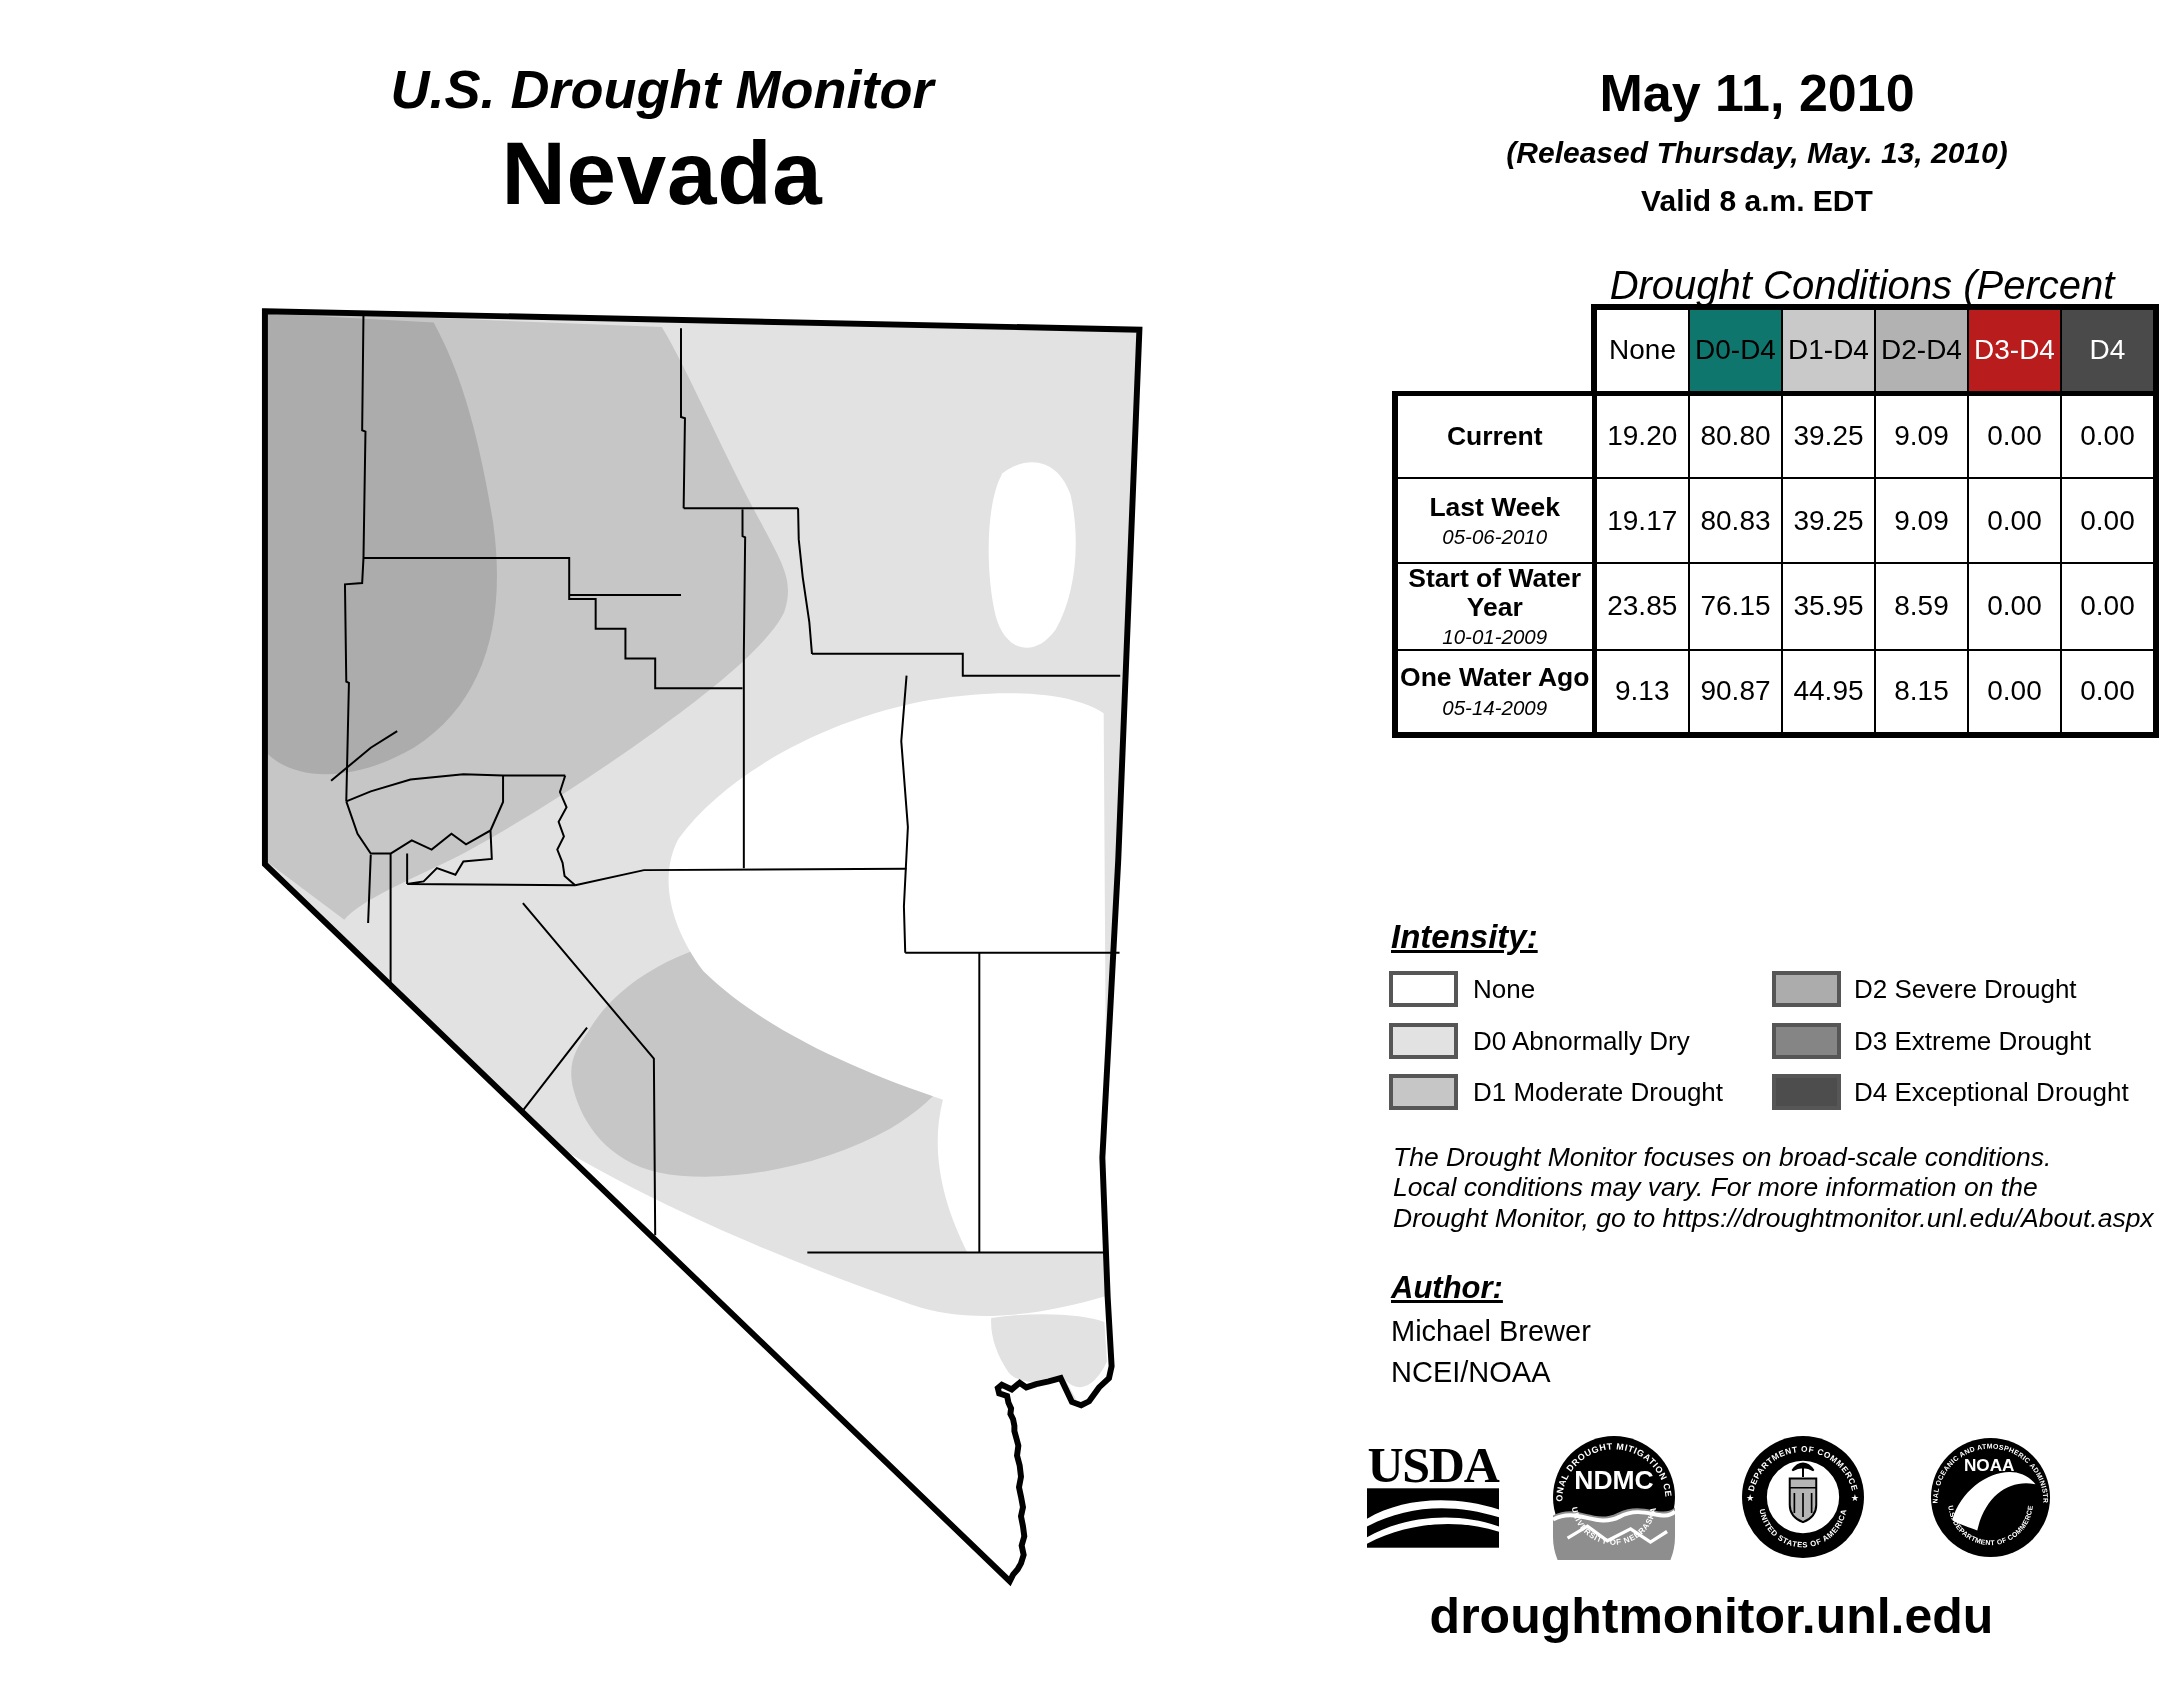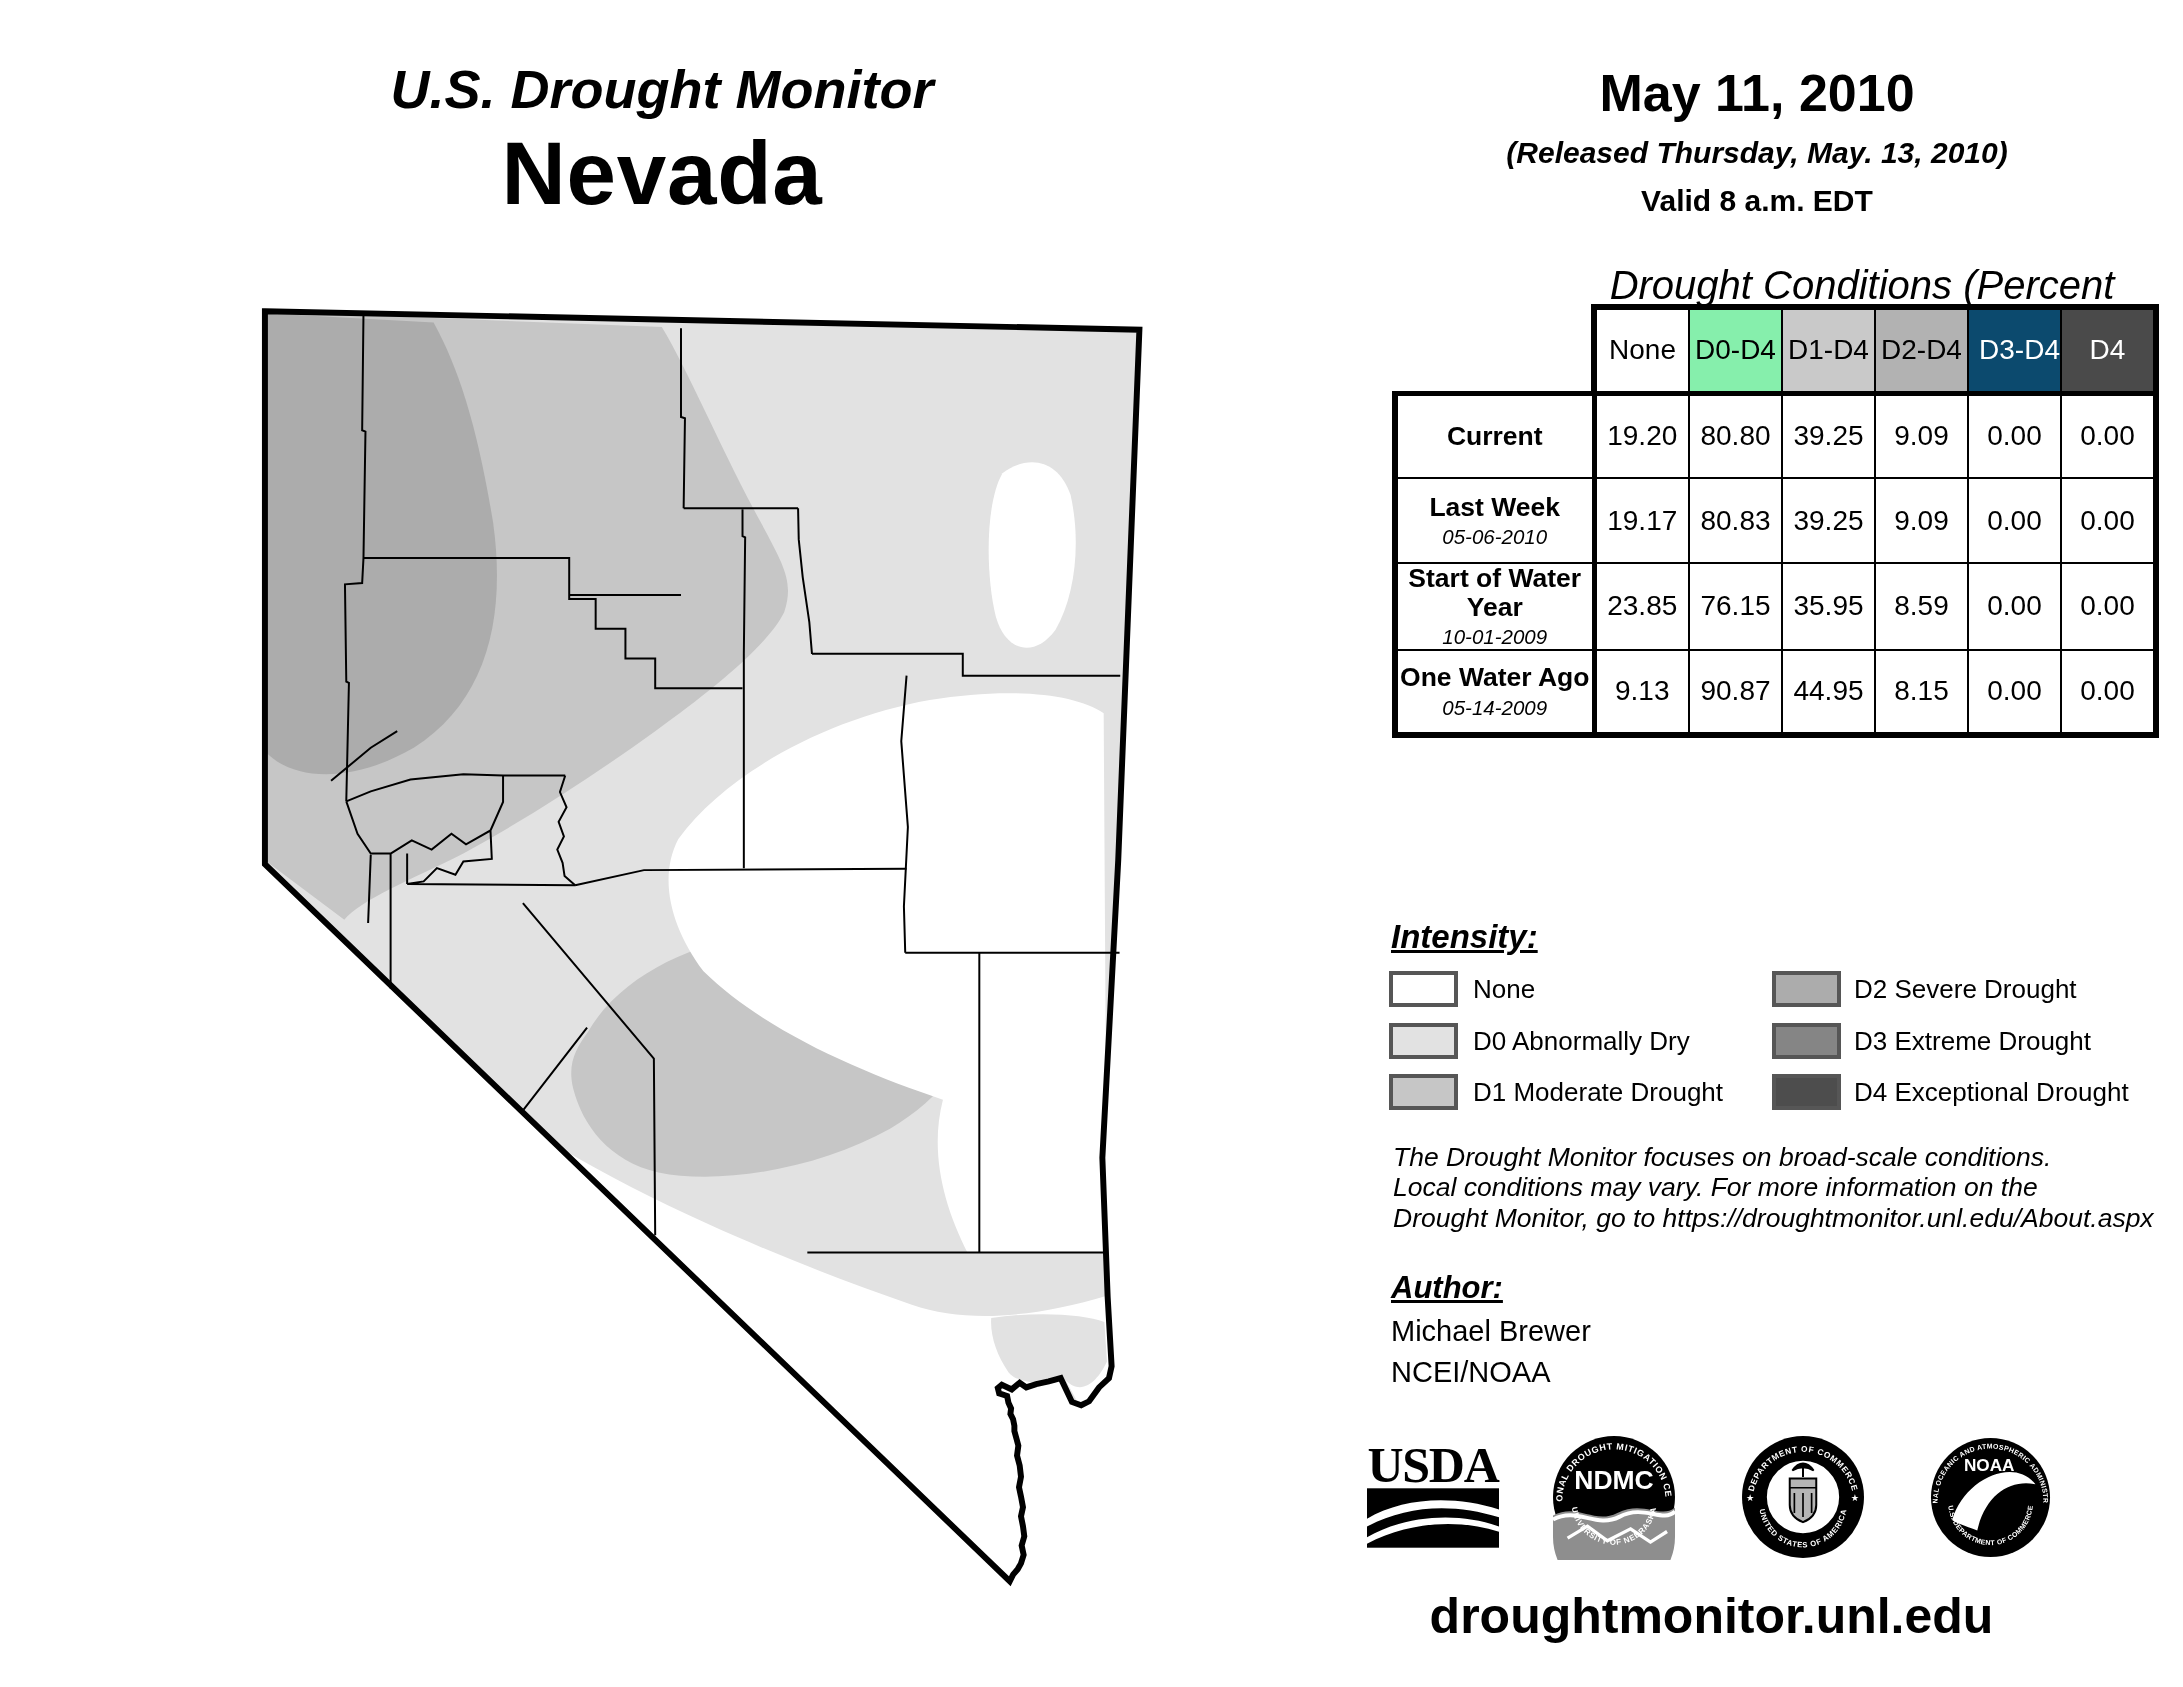--- a/index.html
+++ b/index.html
@@ -142,24 +142,24 @@
 <div class="abs rcol date-line">May 11, 2010</div>
 <div class="abs rcol released-line">(Released Thursday, May. 13, 2010)</div>
 <div class="abs rcol valid-line">Valid 8 a.m. EDT</div>
 
 <div class="abs tbl-title">Drought Conditions (Percent Area)</div>
 <table class="dm">
   <tbody>
       <tr class="hdr">
     <th class="lcol corner"></th>
     <th class="vcol first" style="background: rgb(255, 255, 255);">None</th>
-    <th class="vcol" style="background: #86efac;">D0-D4</th>
+    <th class="vcol" style="background: #0f766e;">D0-D4</th>
     <th class="vcol" style="background: rgb(201, 201, 201);">D1-D4</th>
     <th class="vcol" style="background: rgb(178, 178, 178);">D2-D4</th>
-    <th class="vcol light" style="background: #0c4a6e; text-align: right;">D3-D4</th>
+    <th class="vcol light" style="background: #b91c1c;">D3-D4</th>
     <th class="vcol last light" style="background: rgb(74, 74, 74);">D4</th>
   </tr>
   <tr class="row row1">
     <td class="lbl"><span>Current</span></td>
     <td>19.20</td>
     <td>80.80</td>
     <td>39.25</td>
     <td>9.09</td>
     <td>0.00</td>
     <td class="last">0.00</td>

